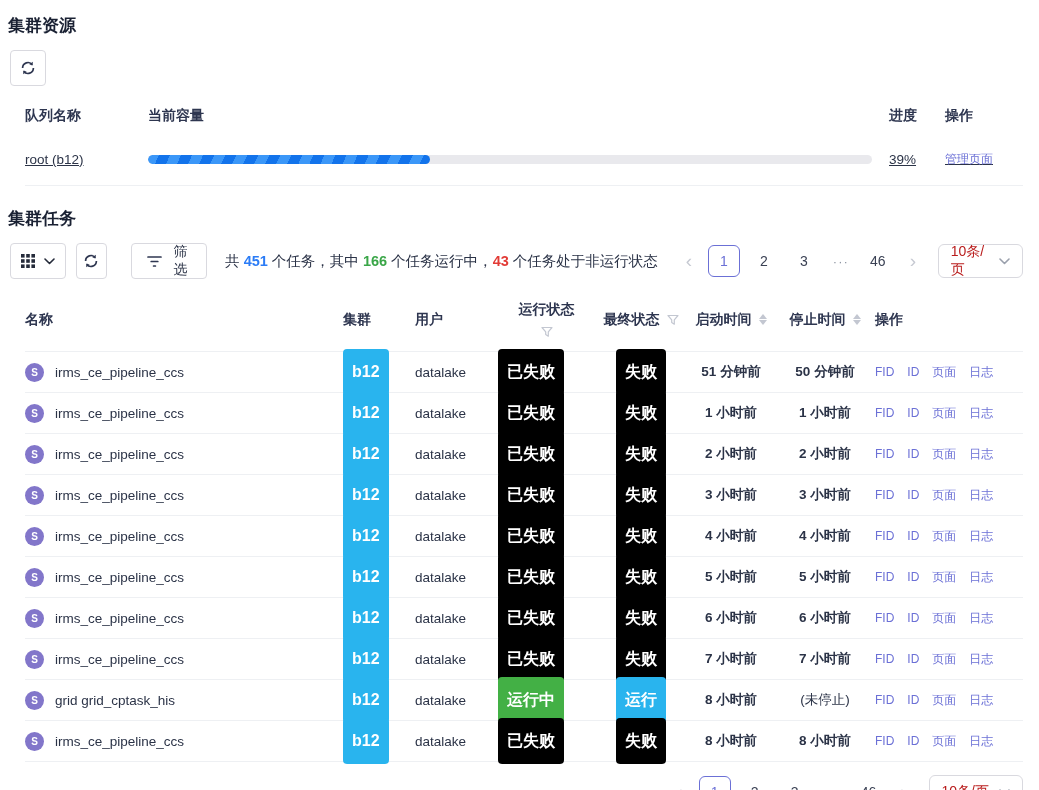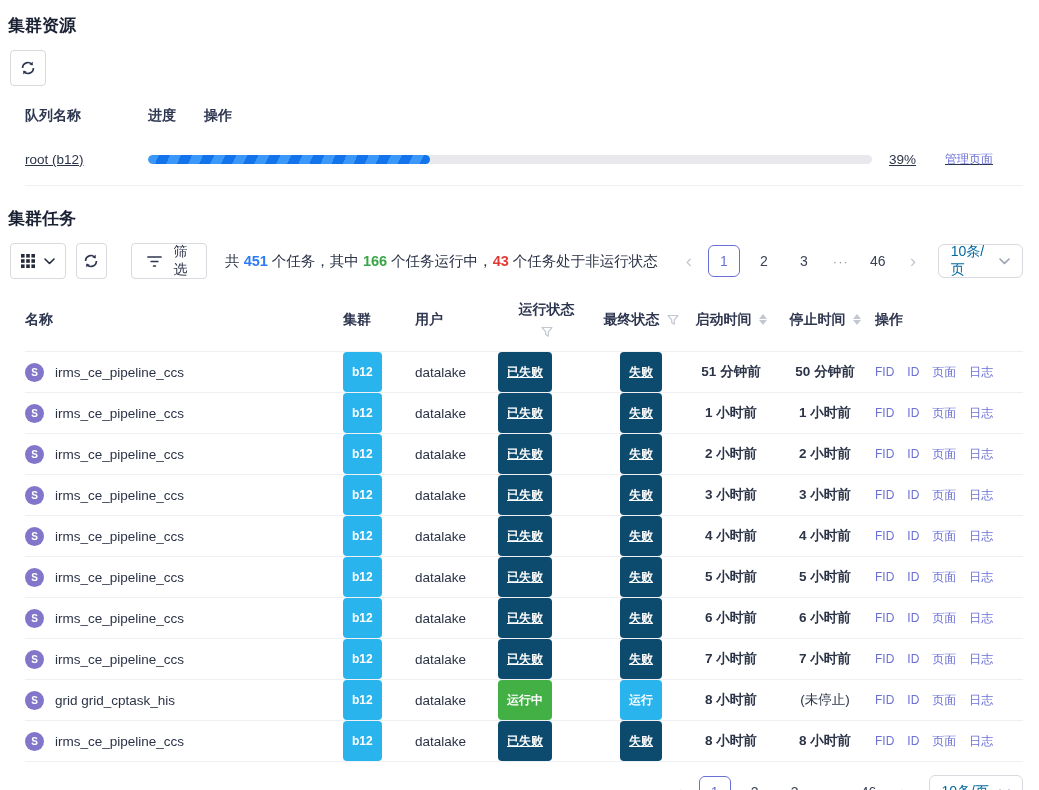--- a/index.html
+++ b/index.html
@@ -59,21 +59,21 @@
   .pg-item {
     min-width:32px; height:32px; display:flex; align-items:center; justify-content:center;
     font-size:14px; color:#3a4154; cursor:pointer; border-radius:6px; background:#fff;
   }
   .pg-item.active { border:1px solid #6b70d6; color:#6b70d6; }
   .pg-nav { color:#c6c9d2; font-size:19px; font-weight:400; min-width:22px; }
   .pg-dots { color:#8f96a3; font-size:13px; letter-spacing:1px; min-width:26px; }
   .size-select {
     height:34px; border:1px solid #d9d9df; border-radius:6px; background:#fff;
     display:flex; align-items:center; gap:10px; padding:0 12px;
-    font-size:14px; color:#0369a1; cursor:pointer; margin-left:4px;
+    font-size:14px; color:#b91c1c; cursor:pointer; margin-left:4px;
   }
 
   
   .t2 { padding:0 16px 0 25px; margin-top:6px; }
   .t2-head { display:flex; align-items:center; padding:16px 0 13px; border-bottom:1px solid #eef0f3;
              font-size:14px; font-weight:600; color:#2e3650; }
   .t2-row  { display:flex; align-items:center; height:41px; border-bottom:1px solid #eef0f3; font-size:13.5px; }
   .hcell { display:flex; align-items:center; gap:7px; }
   .col-name    { flex:1; display:flex; align-items:center; min-width:0; }
   .col-cluster { width:72px; }
@@ -84,24 +84,24 @@
   .col-stop    { width:100px; display:flex; justify-content:center; }
   .col-ops     { width:148px; display:flex; align-items:center; gap:13px; }
 
   .avatar {
     width:19px; height:19px; border-radius:50%; background:#8276ca; color:#fff;
     font-size:10px; font-weight:700; display:inline-flex; align-items:center; justify-content:center;
     margin-right:11px; flex:none;
   }
   .badge {
     display:inline-block; padding:12px 9px; border-radius:4px; color:#fff;
-    font-size:12px; font-weight:700; line-height:1.35; white-space:nowrap;
+    font-size:16px; font-weight:700; line-height:1.35; white-space:nowrap;
   }
   .badge-cyan, .ft-running { background:#29b4ee; }
-  .st-failed, .ft-failed   { background:#0c4a6e;text-decoration:underline; }
+  .st-failed, .ft-failed   { background:#000000; }
   .st-running              { background:#43b045; }
 
   .time { font-weight:700; color:#2b3347; }
   .time.muted { font-weight:400; }
 
   .footer { display:flex; justify-content:flex-end; align-items:center; margin:13px 16px 0 0; gap:10px; }
 
   svg { display:block; }
   .sorter { display:flex; flex-direction:column; gap:1px; }
 </style>
@@ -120,20 +120,21 @@
         <path d="M2.6 8a5.4 5.4 0 0 1 9.7-3.3" fill="none" stroke="#2e3650" stroke-width="1.7"></path>
         <path d="M12.9 1.8 12.5 5.6 9.3 4.3z" fill="#2e3650"></path>
         <path d="M3.1 14.2 3.5 10.4 6.7 11.7z" fill="#2e3650"></path>
       </svg>
     </span>
   </button>
 
   <div class="t1">
     <div class="t1-head">
       <div class="col-queue">队列名称</div>
+      <div class="col-cap">当前容量</div>
       <div class="col-prog">进度</div>
       <div class="col-act">操作</div>
     </div>
     <div class="t1-row">
       <div class="col-queue">root (b12)</div>
       <div class="col-cap">
         <div class="track">
           <div class="fill" style="width: 39%;"></div>
         </div>
       </div>

